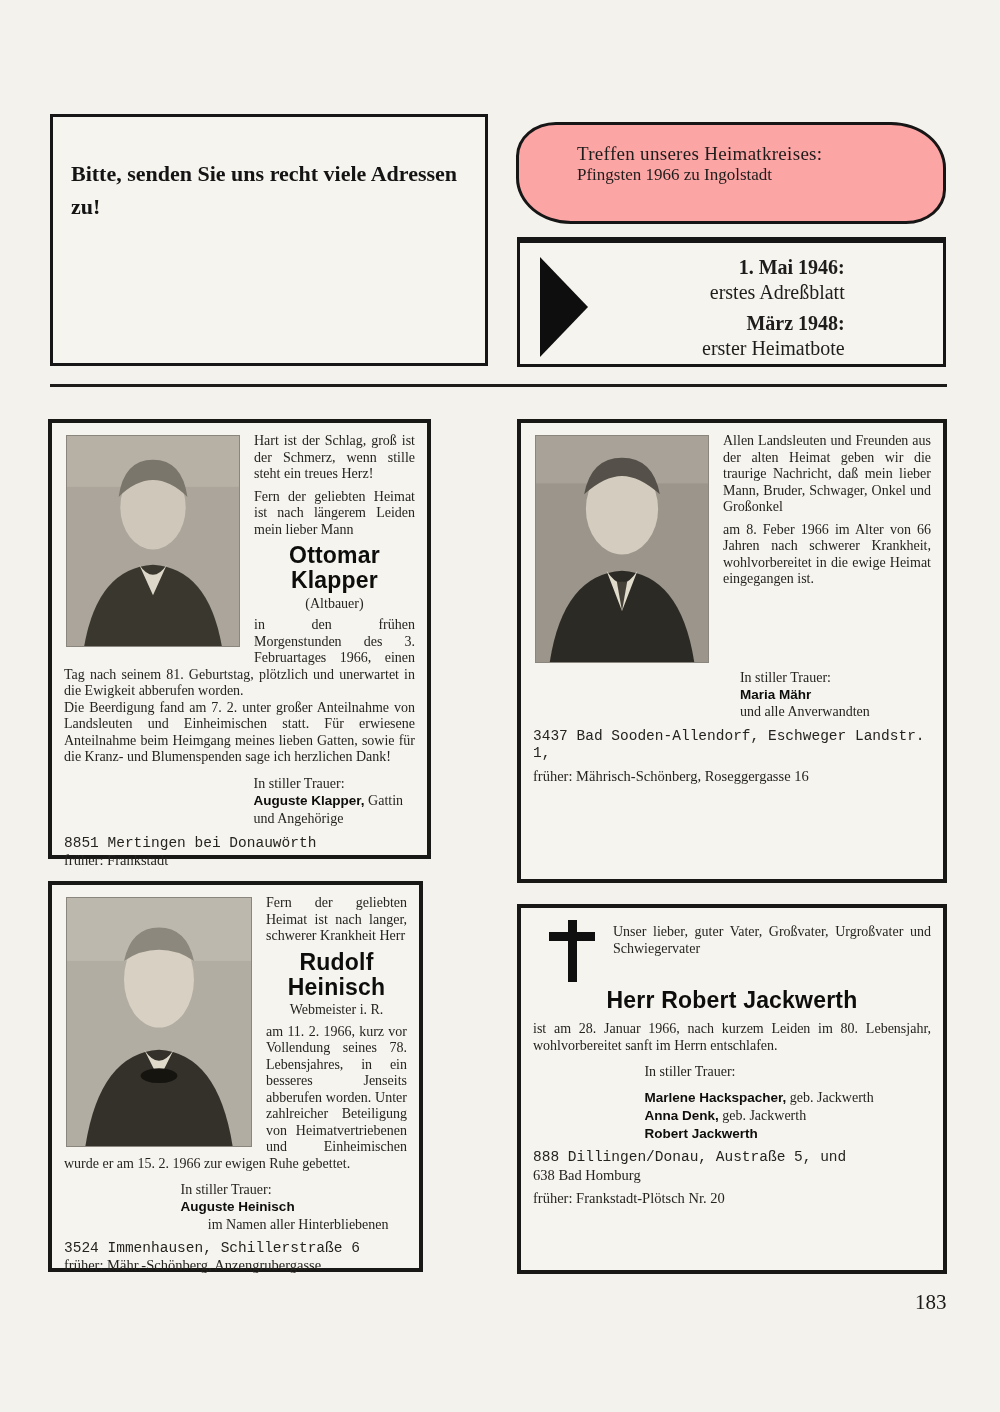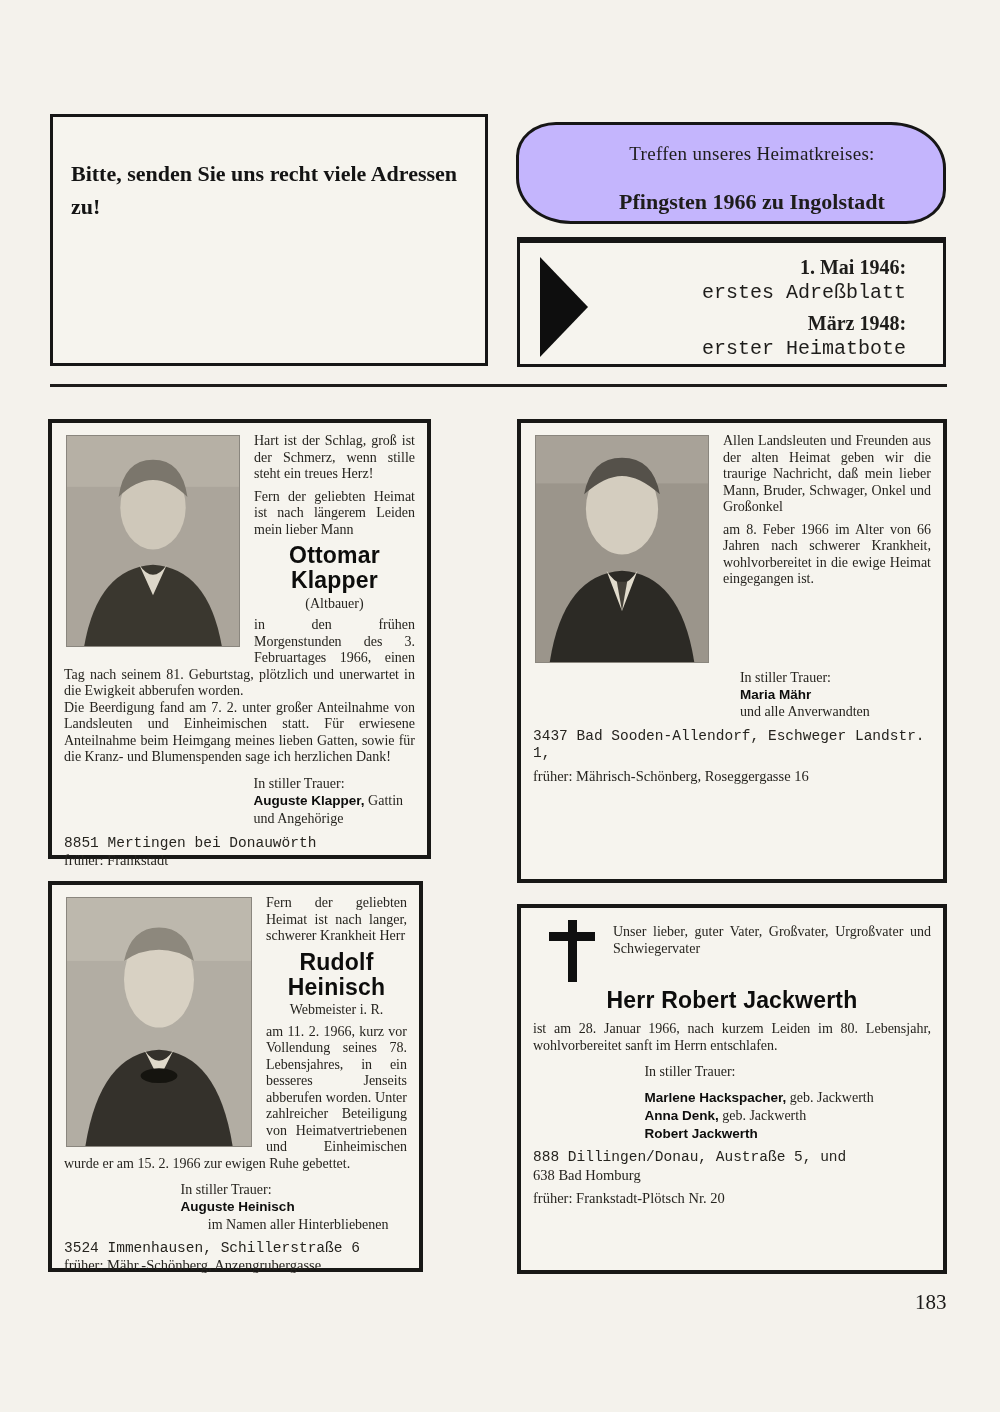--- a/index.html
+++ b/index.html
@@ -36,44 +36,43 @@
     flex:1; font-weight:700; font-size:22px; line-height:1.5;
     padding-top:26px; color:#141414;
   }
 
   
   #meeting {
     left:516px; top:122px; width:430px; height:102px;
     border:3px solid #161616;
     border-radius:40px 55px 40px 55px / 34px 46px 34px 46px;
     padding:18px 16px 0 58px;
-    background:#c4b5fd;
-    text-align:center;
+    background:#fca5a5;
   }
   #meeting .mline1 { font-size:19px; letter-spacing:0.3px; }
-  #meeting .mline2 { font-size:22px; font-weight:700; margin-top:24px; }
+  #meeting .mline2 { font-size:17px; font-weight:400; margin-top:0; }
 
   
   #milestones {
     left:517px; top:237px; width:429px; height:130px;
     border:3px solid #161616; border-top-width:6px;
     padding:12px 10px 8px 20px;
     display:flex; align-items:flex-start;
     background:#f6f4ee;
     text-align:right;
   }
   .tri-right {
     width:0; height:0; margin-top:2px;
     border-top:50px solid transparent;
     border-bottom:50px solid transparent;
     border-left:48px solid #0e0e0e;
   }
   #milestones .mcol { margin-left:26px; font-size:20px; line-height:1.25; }
   #milestones .mdate { font-weight:700; }
-  #milestones .mevent { padding-left:88px;font-family:Liberation Mono, monospace; }
+  #milestones .mevent { padding-left:88px; }
   #milestones .mgroup + .mgroup { margin-top:6px; }
 
   .divider { left:50px; top:384px; width:897px; height:3px; background:#1d1c1a; }
 
   
   .notice {
     position:absolute;
     border:4px solid #181816;
     padding:10px 12px 8px 12px;
     font-size:14px; line-height:1.18; color:#26241f;

